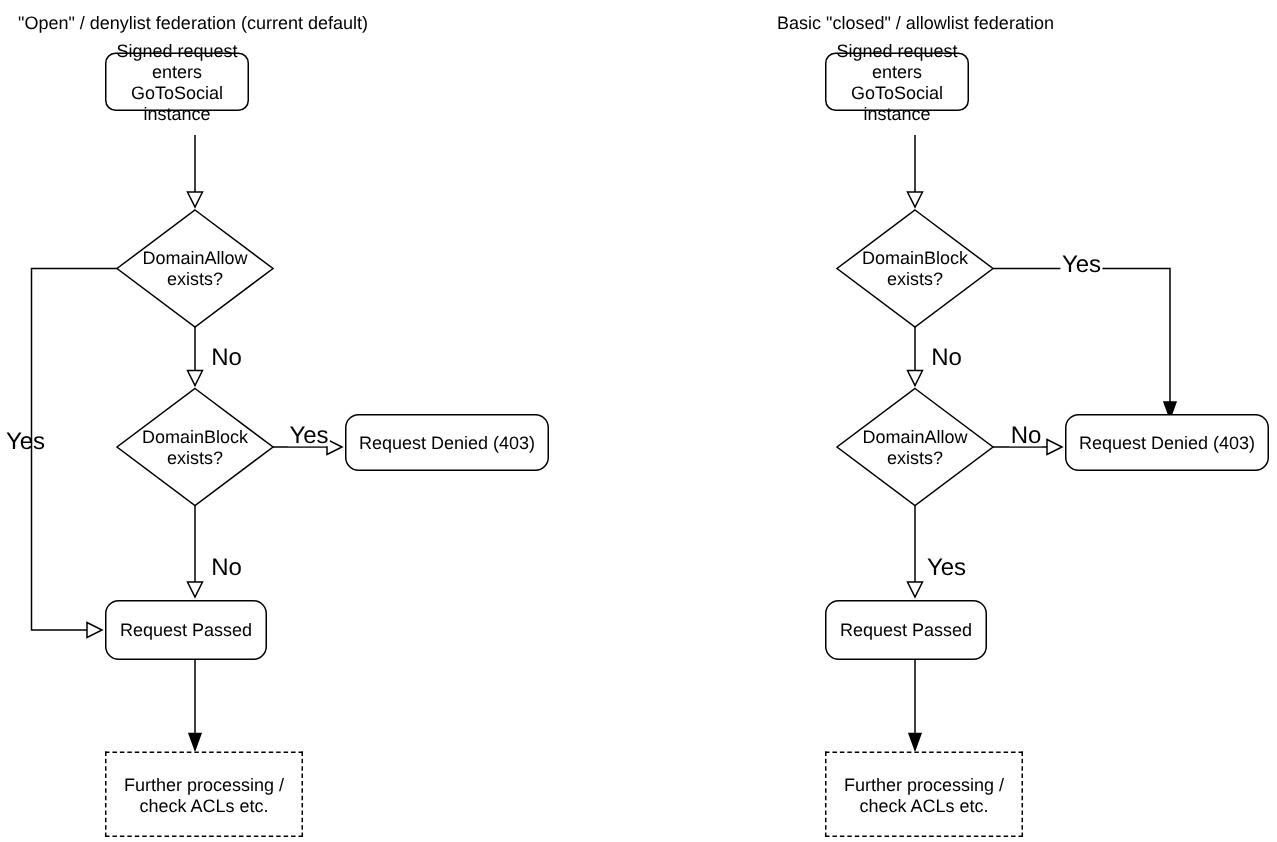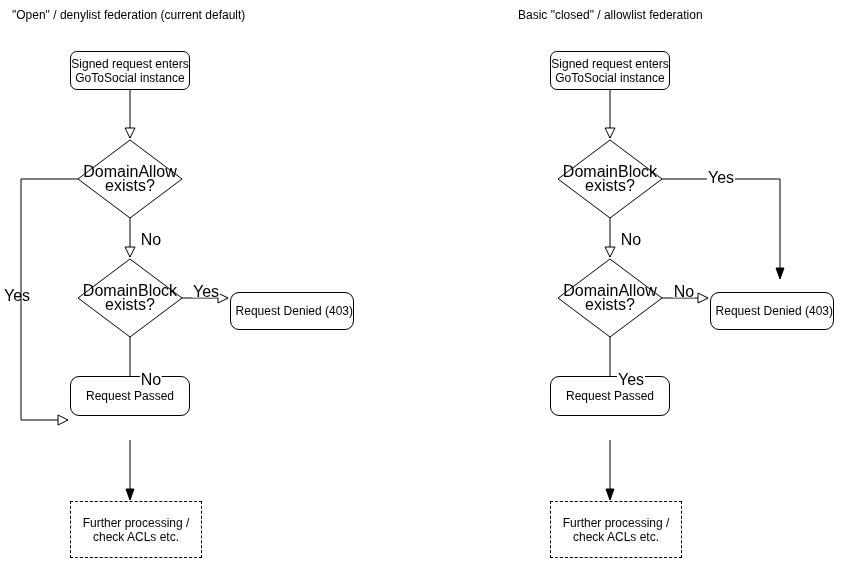--- a/index.html
+++ b/index.html
@@ -43,30 +43,30 @@
     background: #ffffff;
     border: 1px solid #000000;
     display: flex;
     align-items: center;
     justify-content: center;
     text-align: center;
     font-size: 12px;
     line-height: 14px;
   }
   .node span { white-space: pre-line; }
-  .node-start   { left: 70px;  top: 51px;  width: 120px; height: 39px; border-radius: 7px; }
-  .node-denied  { left: 230px; top: 292px; width: 124px; height: 38px; border-radius: 9px; justify-content: flex-end; }
-  .node-passed  { left: 70px;  top: 376px; width: 120px; height: 40px; border-radius: 9px; }
+  .node-start   { left: 70px;  top: 35px;  width: 96px; height: 39px; border-radius: 7px; }
+  .node-denied  { left: 230px; top: 276px; width: 136px; height: 38px; border-radius: 9px; }
+  .node-passed  { left: 70px;  top: 400px; width: 108px; height: 40px; border-radius: 9px; }
   .node-further { left: 70px;  top: 501px; width: 132px; height: 57px; border-style: dashed; border-radius: 0; }
   .diamond-text {
     position: absolute;
     width: 104px;
     left: 78px;
     text-align: center;
-    font-size: 16px;
+    font-size: 12px;
     line-height: 14px;
     white-space: pre-line;
   }
   .diamond-text-1 { top: 165px; }
   .diamond-text-2 { top: 284px; }
   .edge-label {
     position: absolute;
     transform: translate(-50%, -50%);
     font-size: 16px;
     line-height: 13px;

